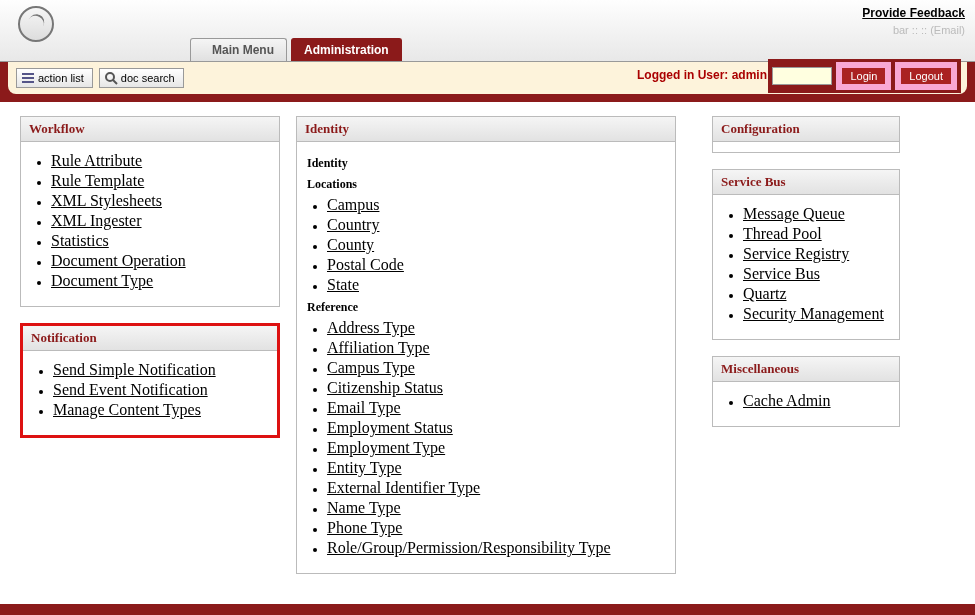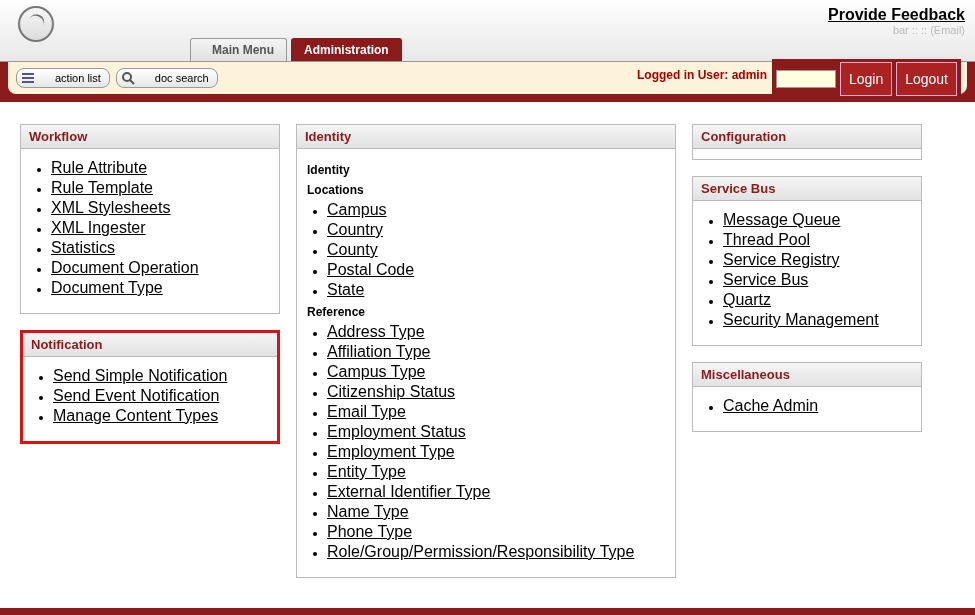--- a/index.html
+++ b/index.html
@@ -5,39 +5,39 @@
 * { box-sizing: border-box; margin: 0; padding: 0; }
 body { font-family: Arial, Helvetica, sans-serif; font-size: 12px; color: #000; background: #fff; width: 975px; }
 a { color: #000; }
 .header { position: relative; height: 62px; background: linear-gradient(#fefefe, #e8e8e8); border-bottom: 1px solid #999; }
 .logo-area { position: absolute; top: 6px; left: 8px; display: flex; align-items: flex-start; }
 .logo-text { font-size: 28px; font-weight: bold; letter-spacing: -1px; color: #000; }
 .logo-k { color: #fff; background: #8b1a1a; padding: 0 6px; border-radius: 4px; display: inline-block; margin-right: -2px; }
 .logo-rice { font-size: 14px; color: #333; margin-top: 2px; margin-left: 52px; }
 .logo-swirl { width: 36px; height: 36px; border: 2px solid #777; border-radius: 50%; margin-left: 10px; position: relative; background: linear-gradient(#f6f6f6, #ddd); }
 .logo-swirl::after { content: ""; position: absolute; top: 6px; left: 8px; width: 16px; height: 16px; border-top: 2px solid #777; border-radius: 50%; transform: rotate(25deg); }
-.feedback { position: absolute; top: 6px; right: 10px; font-weight: bold; text-decoration: underline; font-size: 16px; }
+.feedback { position: absolute; top: 6px; right: 10px; font-weight: bold; text-decoration: underline; font-size: 12px; }
 .db-info { position: absolute; top: 24px; right: 10px; color: #bbb; font-size: 11px; }
 .tabs { position: absolute; bottom: 0; left: 190px; display: flex; }
 .tab { padding: 4px 12px; border: 1px solid #999; border-bottom: none; margin-right: 4px; font-weight: bold; font-size: 12px; cursor: pointer; border-radius: 3px 3px 0 0; }
 .tab.inactive { background: linear-gradient(#f5f5f5, #e0e0e0); color: #555; padding-left: 21px; }
 .tab.active { background: #8b1a1a; color: #fff; border-color: #8b1a1a; }
 .toolbar-wrap { background: #8b1a1a; padding: 0 8px 8px 8px; }
 .toolbar { background: #fdf3db; padding: 6px 8px; position: relative; border-radius: 0 0 8px 8px; display: flex; align-items: center; }
-.tb-btn { background: linear-gradient(#fff, #e6e6e6); border: 1px solid #999; border-radius: 8px; padding: 2px 8px 2px 4px; margin-right: 6px; font-size: 11px; cursor: pointer; display: inline-flex; align-items: center; gap: 20px; }
+.tb-btn { background: linear-gradient(#fff, #e6e6e6); border: 1px solid #999; border-radius: 0; padding: 2px 8px 2px 4px; margin-right: 6px; font-size: 11px; cursor: pointer; display: inline-flex; align-items: center; gap: 3px; }
 .tb-icon { width: 14px; height: 14px; display: inline-block; }
 .logged-in { position: absolute; right: 200px; top: 6px; color: #a00; font-weight: bold; font-size: 12px; }
 .login-area { position: absolute; right: 6px; top: -3px; display: flex; gap: 4px; align-items: center; background: #8b1a1a; padding: 3px 4px; }
 .login-input { width: 60px; height: 18px; border: 1px solid #999; background: #ffffe0; }
-.login-btn { background: #a22; color: #fff; border: 1px solid #f9a8d4; padding: 8px 8px; font-size: 14px; cursor: pointer; }
-.content { display: flex; gap: 16px; padding: 22px 20px 30px 20px; align-items: flex-start; }
+.login-btn { background: #a22; color: #fff; border: 6px solid #f9a8d4; padding: 2px 8px; font-size: 11px; cursor: pointer; }
+.content { display: flex; gap: 16px; padding: 14px 20px 30px 20px; align-items: flex-start; font-family: Liberation Serif, serif; }
 .col { display: flex; flex-direction: column; gap: 16px; }
 .col-left { width: 260px; }
 .col-mid { width: 380px; }
-.col-right { width: 230px; }
+.col-right { width: 188px; margin-left: 20px; }
 .panel { border: 1px solid #bbb; padding: 0 0 10px 0; }
 .panel.highlight { border: 3px solid #d11; }
 .panel-header { background: linear-gradient(#f5f5f5, #e2e2e2); padding: 4px 8px; font-weight: bold; color: #8b1a1a; font-size: 13px; border-bottom: 1px solid #bbb; }
 .panel-body { padding: 8px 10px 4px 10px; }
 .subhead { font-weight: bold; margin: 6px 0 4px 0; font-size: 12px; }
 ul.links { list-style: disc; margin-left: 20px; }
 ul.links li { margin: 2px 0; }
 ul.links a { text-decoration: underline; font-size: 16px; }
 .footer { background: #8b1a1a; color: #fff; text-align: center; padding: 10px 12px; font-size: 11px; position: relative; }
 </style>

